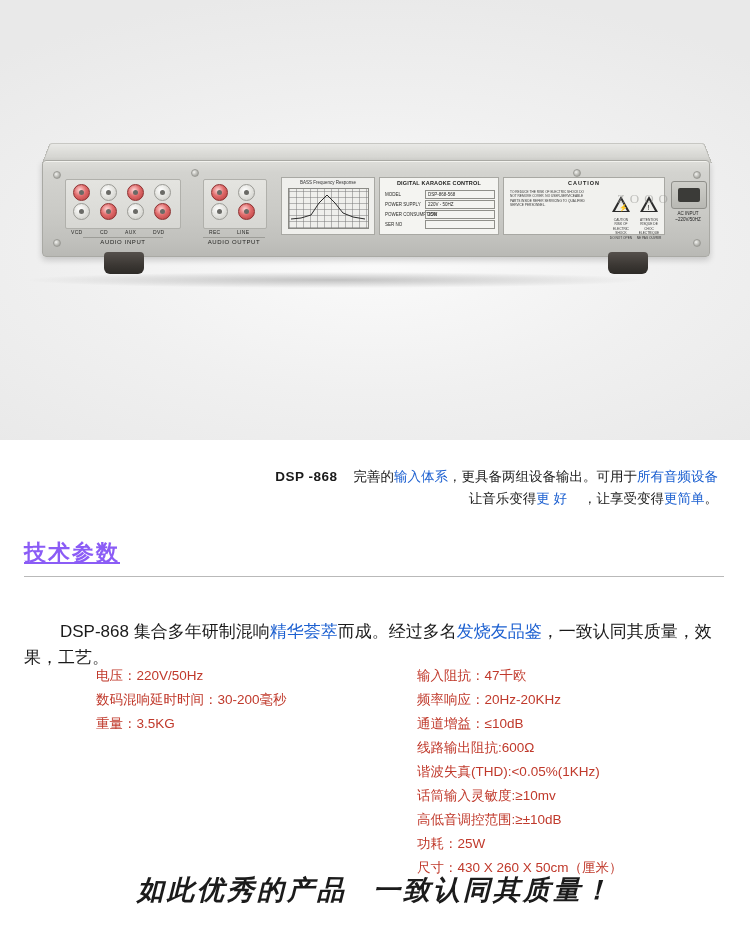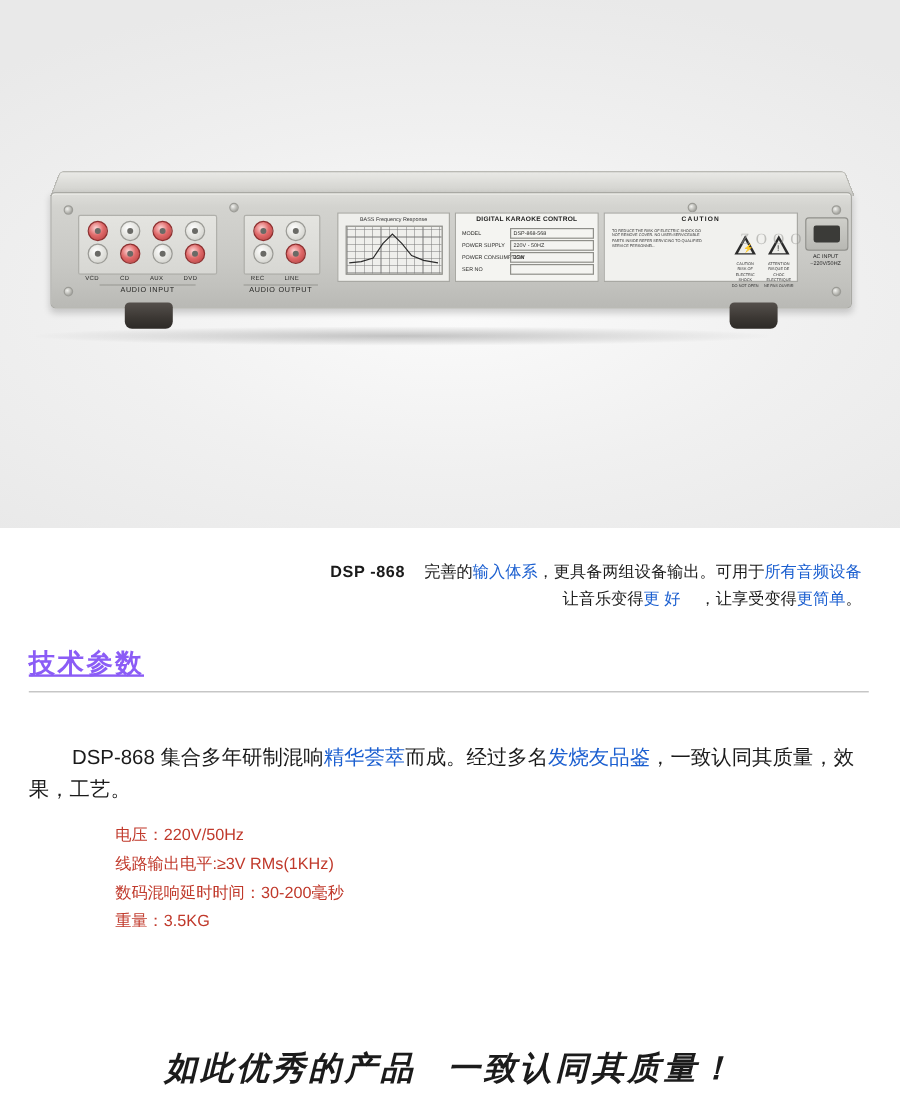--- a/index.html
+++ b/index.html
@@ -301,21 +301,21 @@
     font-size: 17px;
     line-height: 26px;
     color: #1a1a1a;
     text-indent: 36px;
     margin-top: 27px;
   }
 
   .specs {
     position: absolute;
     left: 96px;
-    top: 684px;
+    top: 664px;
     width: 620px;
     display: flex;
     gap: 22px;
   }
   .spec-col {
     width: 300px;
   }
   .spec-line {
     font-size: 13.5px;
     line-height: 24px;
@@ -458,21 +458,31 @@
   <div class="title-rule"></div>
 </div>
 
 <div class="intro">
   <span>DSP-868 集合多年研制混响</span><span class="blue">精华荟萃</span><span>而成。经过多名</span><span class="blue">发烧友品鉴</span><span>，一致认同其质量，效果，工艺。</span>
 </div>
 
 <div class="specs">
   <div class="spec-col">
     <div class="spec-line">电压：220V/50Hz</div>
-    <div class="spec-line">线路输出电平:≥3V RMs(1KHz)</div>
     <div class="spec-line">数码混响延时时间：30-200毫秒</div>
     <div class="spec-line">重量：3.5KG</div>
   </div>
+  <div class="spec-col">
+    <div class="spec-line">输入阻抗：47千欧</div>
+    <div class="spec-line">频率响应：20Hz-20KHz</div>
+    <div class="spec-line">通道增益：≤10dB</div>
+    <div class="spec-line">线路输出阻抗:600Ω</div>
+    <div class="spec-line">谐波失真(THD):&lt;0.05%(1KHz)</div>
+    <div class="spec-line">话筒输入灵敏度:≥10mv</div>
+    <div class="spec-line">高低音调控范围:≥±10dB</div>
+    <div class="spec-line">功耗：25W</div>
+    <div class="spec-line">尺寸：430 X 260 X 50cm（厘米）</div>
+  </div>
 </div>
 
 <div class="footer-slogan">
   <span>如此优秀的产品</span><span class="sep"></span><span>一致认同其质量！</span>
 </div>
 
 </body></html>

